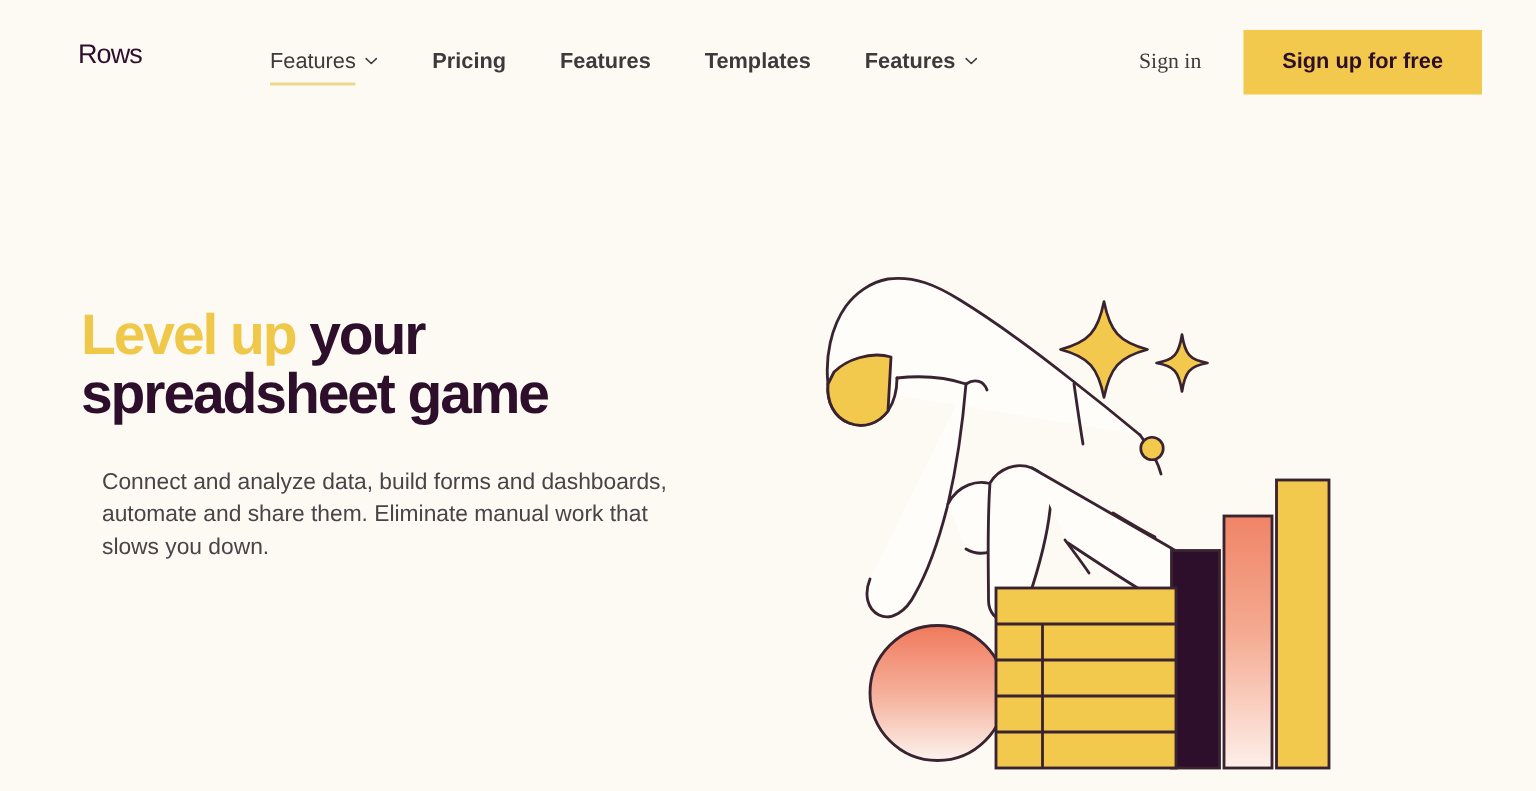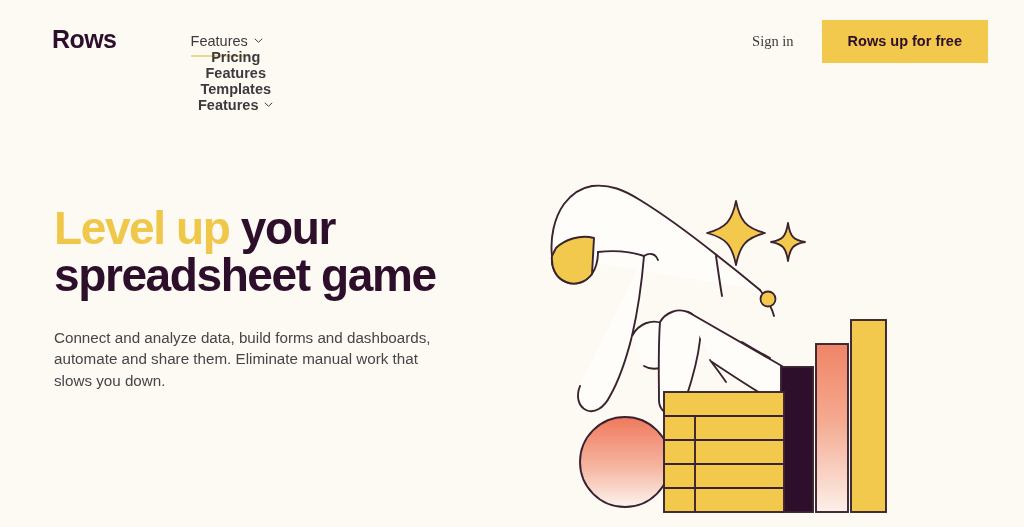--- a/index.html
+++ b/index.html
@@ -11,26 +11,26 @@
     position:relative;
   }
 
   
   .navbar {
     position:absolute; top:0; left:0; width:1024px; height:85px;
     display:flex; align-items:center;
   }
   .brand {
     position:absolute; left:52px; top:27px;
-    font-size:25px; font-weight:bold; letter-spacing:-0.6px;
+    font-size:18px; font-weight:normal; letter-spacing:-0.6px;
     color:#2E0F2B; line-height:1;
   }
   .nav-links {
     position:absolute; left:180px; top:33px;
-    display:flex; align-items:center; gap:0px;flex-direction:column;
+    display:flex; gap:0px;
   }
   .nav-item {
     display:flex; align-items:center; gap:6px;
     font-size:14.5px; color:#3C3A3C; white-space:nowrap;
     cursor:pointer; position:relative;
     padding:0 18px 0 0;
   }
   .nav-item + .nav-item { padding-left:18px;font-weight:bold; }
   .nav-item .lbl { position:relative; display:inline-block; }
   .nav-item.active .lbl::after {
@@ -51,27 +51,27 @@
   .signup {
     background:#F2C94C; color:#2E0F2B;
     font-size:14.5px; font-weight:600;
     padding:13px 26px; border:none; cursor:pointer;
     white-space:nowrap; line-height:1.15;
   }
 
   
   .hero-left { position:absolute; left:54px; top:205px; width:430px; }
   .headline {
-    font-size:46px; font-weight:bold; line-height:1.02;
+    font-size:38px; font-weight:bold; line-height:1.02;
     letter-spacing:-1.4px; color:#2E0F2B;
   }
   .headline .hl-yellow { color:#EFC84A; }
   .subcopy {
     margin-top:28px; font-size:15.2px; line-height:1.42;
-    color:#4A4348; max-width:400px;
+    color:#4A4348; max-width:400px;margin-left:14px;
   }
 
   
   .illus { position:absolute; left:520px; top:160px; width:420px; height:367px; }
   .illus svg { display:block; width:420px; height:367px; }
 </style>
 </head>
 <body>
 
 <div class="navbar">
@@ -107,21 +107,21 @@
         <svg viewBox="0 0 10 10">
             <path d="M1.2 3.4 L5 7 L8.8 3.4" fill="none" stroke="#3C3A3C" stroke-width="1.1" stroke-linecap="round" stroke-linejoin="round"></path>
           </svg>
       </span>
     </div>
 
   </nav>
 
   <div class="nav-right">
     <div class="signin">Sign in</div>
-    <button class="signup">Rows up for free</button>
+    <button class="signup">Sign up for free</button>
   </div>
 
 </div>
 
 <div class="hero-left">
   <h1 class="headline"><span class="hl-yellow">Level up </span><span>your spreadsheet game</span></h1>
   <p class="subcopy">Connect and analyze data, build forms and dashboards, automate and share them. Eliminate manual work that slows you down.</p>
 </div>
 
 <div class="illus">

